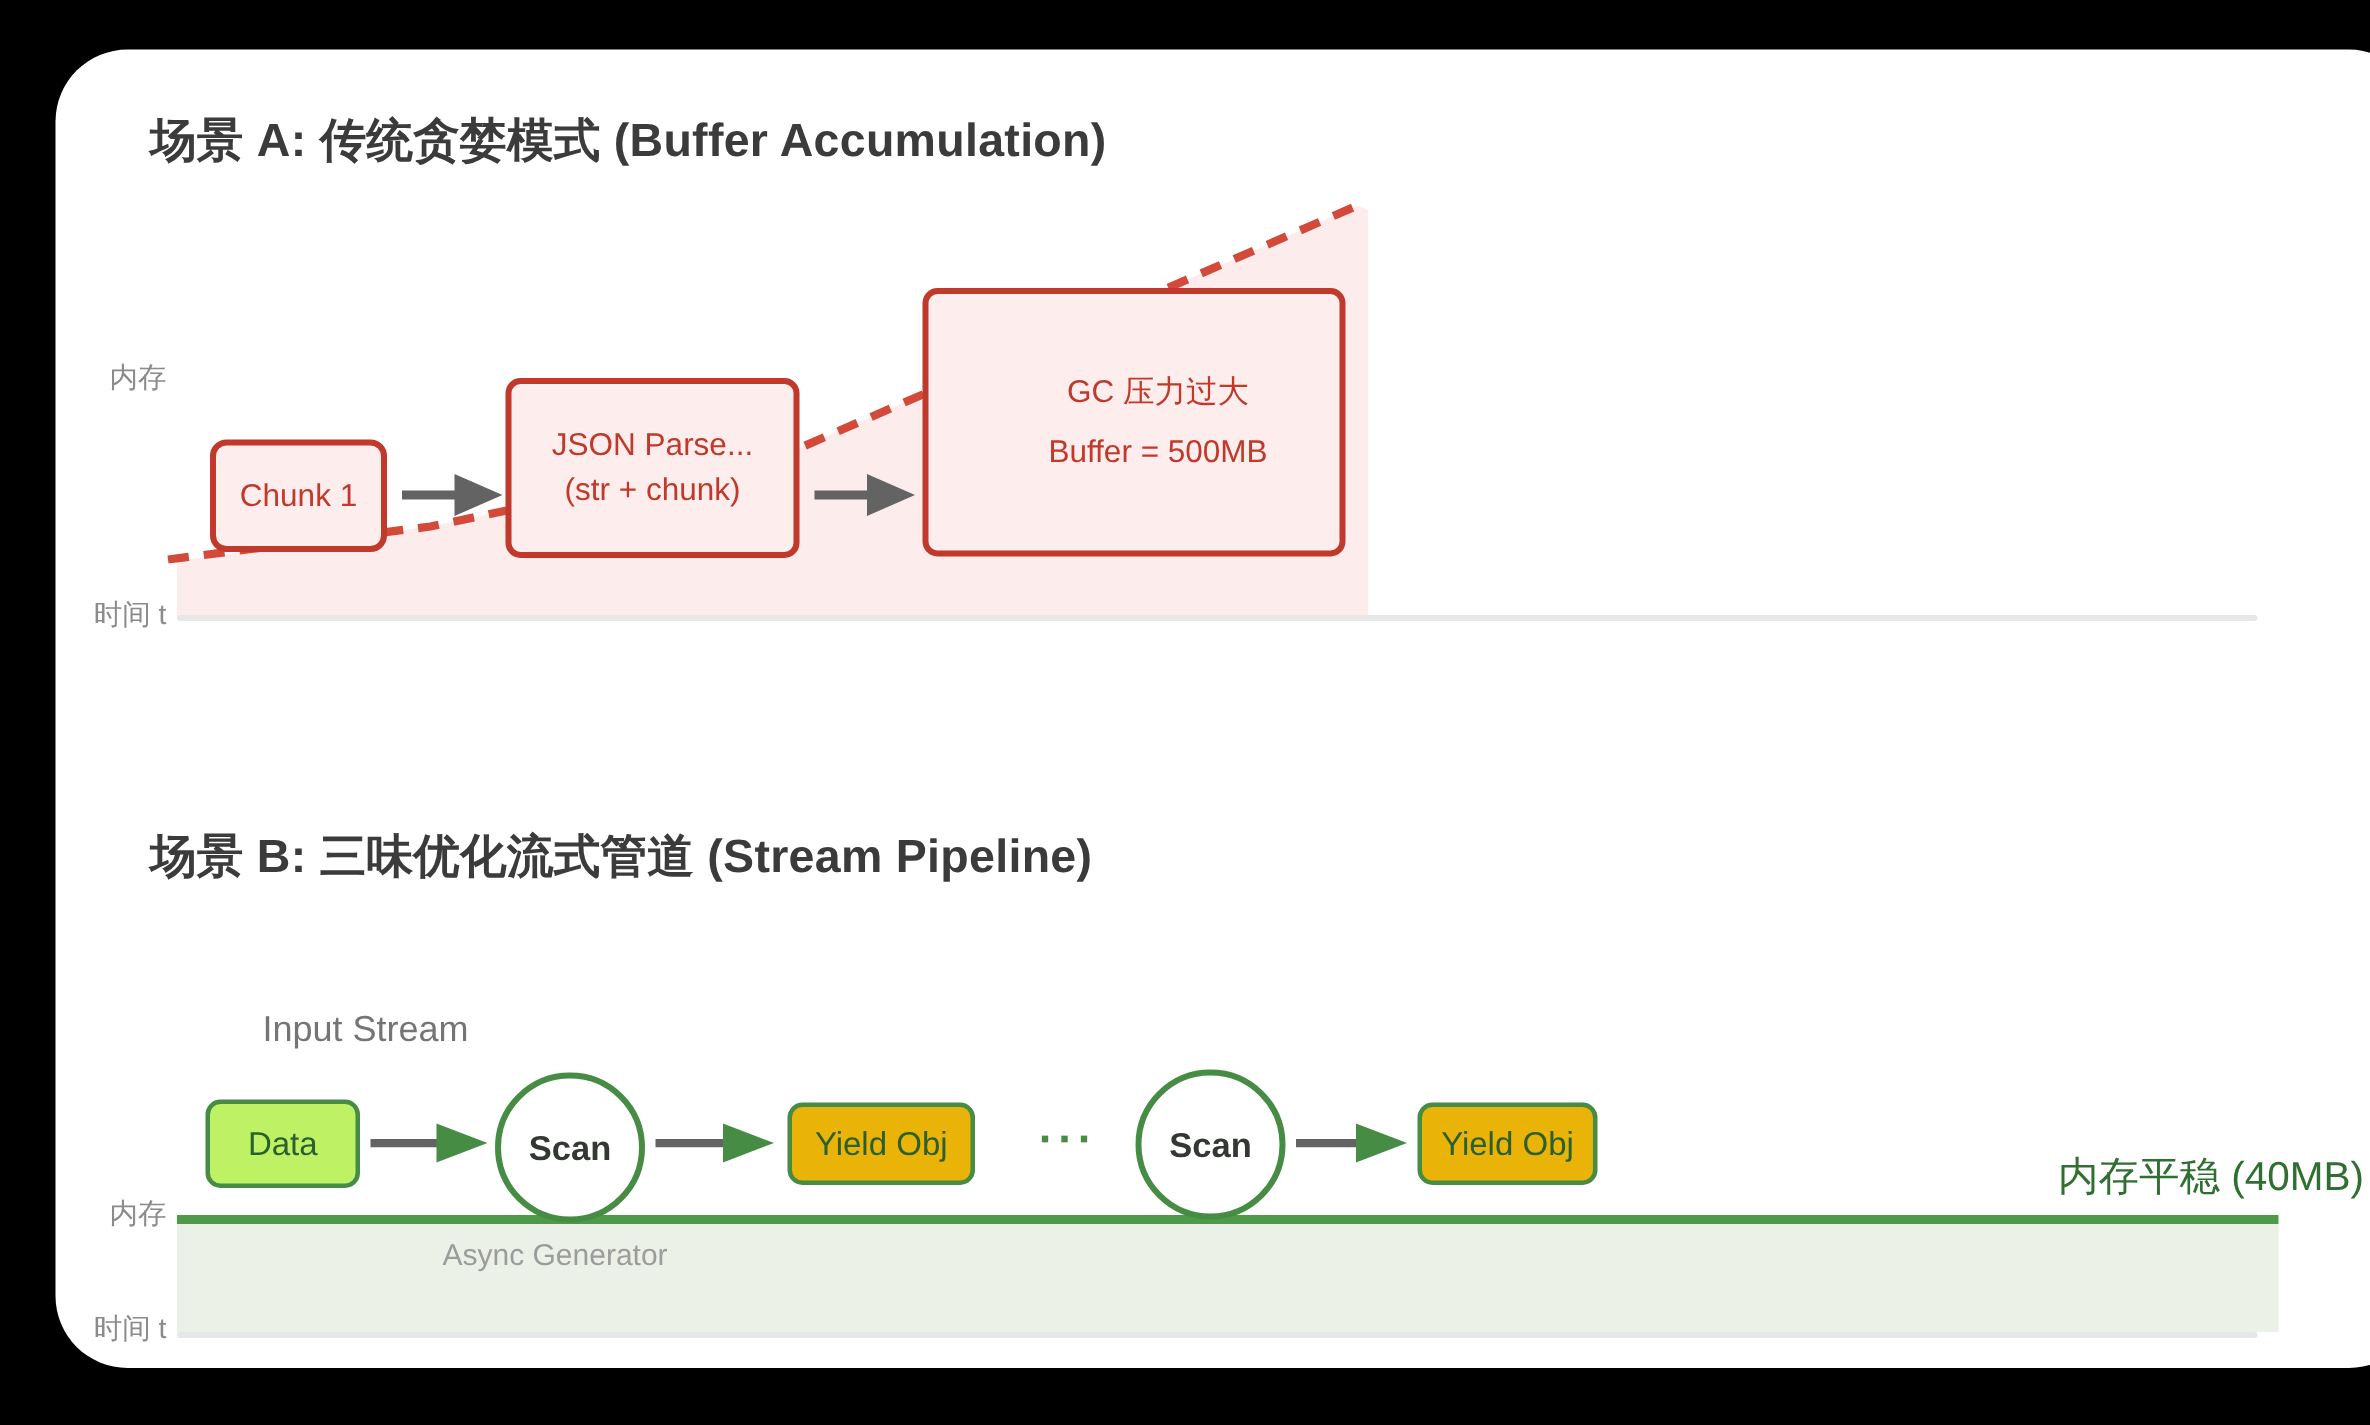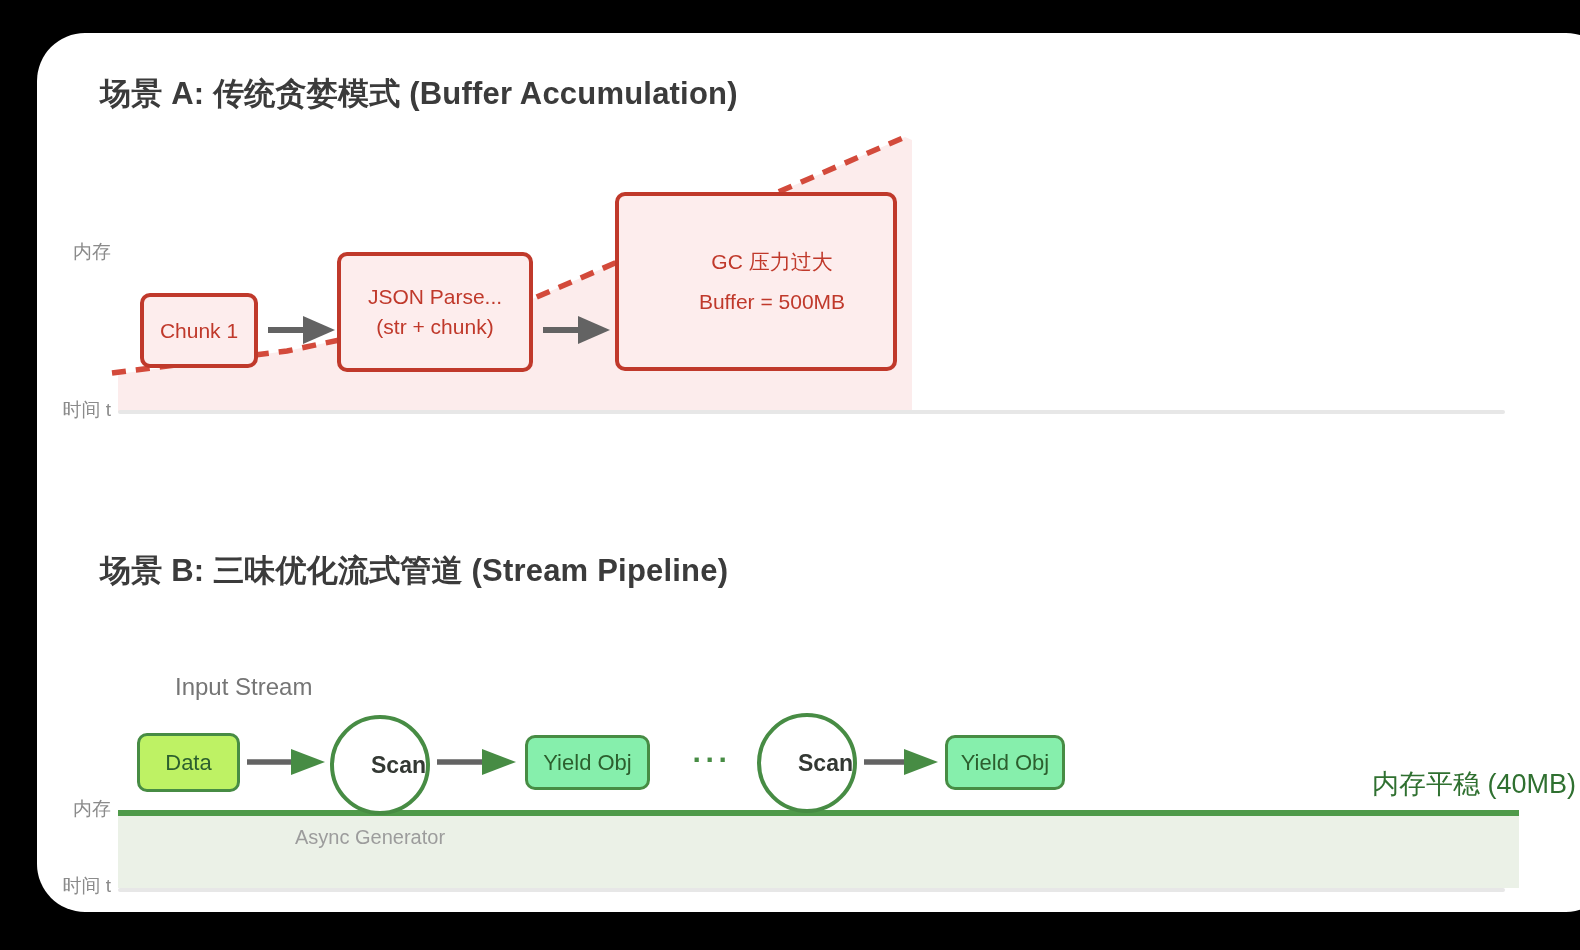--- a/index.html
+++ b/index.html
@@ -23,43 +23,43 @@
   .oom{left:893px;top:84px;font-size:27px;font-weight:700;color:var(--red);}
   .axis-label{font-size:19px;color:var(--label-gray);text-align:right;}
   .mem-a{left:14px;top:206px;width:60px;}
   .time-a{left:2px;top:364px;width:72px;}
   .axis-line{height:4px;background:var(--axis-gray);border-radius:2px;}
   .axis-a{left:81px;top:377px;width:1387px;}
 
   .node-red{border:4px solid var(--red);border-radius:10px;background:var(--box-pink);
     display:flex;flex-direction:column;align-items:center;justify-content:center;
     color:var(--red);font-size:21px;line-height:30px;text-align:center;z-index:2;}
-  .chunk{left:103px;top:260px;width:118px;height:75px;}
+  .chunk{left:103px;top:260px;width:118px;height:75px;border-radius:11px;}
   .parse{left:300px;top:219px;width:196px;height:120px;}
   .gc{left:578px;top:159px;width:282px;height:179px;line-height:40px;padding-left:32px;}
 
   .pink-area{fill:var(--pink-fill);stroke:none;}
   .dash-line{fill:none;stroke:var(--red-dash);stroke-width:5.5;stroke-dasharray:14 10;}
   .shaft{stroke:var(--arrow-gray);stroke-width:6;}
   .head-gray{fill:var(--arrow-gray);}
   .head-green{fill:var(--green);}
   .shaft-b{stroke:var(--arrow-gray);stroke-width:5.5;}
 
   
   .title-b{left:63px;top:517px;}
   .input-stream{left:138px;top:640px;font-size:24px;color:#757575;}
   .node-green{border:3.5px solid var(--green);border-radius:10px;background:#bef264;
     display:flex;align-items:center;justify-content:center;color:var(--green-dark-text);
     font-size:22px;z-index:2;}
   .data-box{left:100px;top:700px;width:103px;height:59px;}
-  .yield-box{background:#86efac;}
+  .yield-box{background:#eab308;}
   .yield-1{left:488px;top:702px;width:125px;height:55px;}
   .yield-2{left:908px;top:702px;width:120px;height:55px;}
   .scan-circle{border:4.5px solid var(--green);border-radius:50%;background:#fff;
-    display:flex;align-items:center;justify-content:flex-end;width:100px;height:100px;
+    display:flex;align-items:center;justify-content:center;width:100px;height:100px;
     font-size:23px;font-weight:700;color:var(--scan-text);z-index:3;}
   .scan-1{left:293px;top:682px;}
   .scan-2{left:720px;top:680px;}
   .dots{left:645px;top:710px;width:60px;text-align:center;font-size:30px;font-weight:700;
     color:var(--green);letter-spacing:3px;z-index:2;}
   .mem-stable{right:38px;top:733px;font-size:27px;font-weight:400;color:var(--green-label);}
   .green-line{left:81px;top:777px;width:1401px;height:6px;background:var(--green-line);z-index:1;}
   .green-band{left:81px;top:783px;width:1401px;height:72px;background:var(--green-band);z-index:0;}
   .async-gen{left:258px;top:793px;font-size:20px;color:#9c9c9c;z-index:2;}
   .mem-b{left:14px;top:763px;width:60px;}

